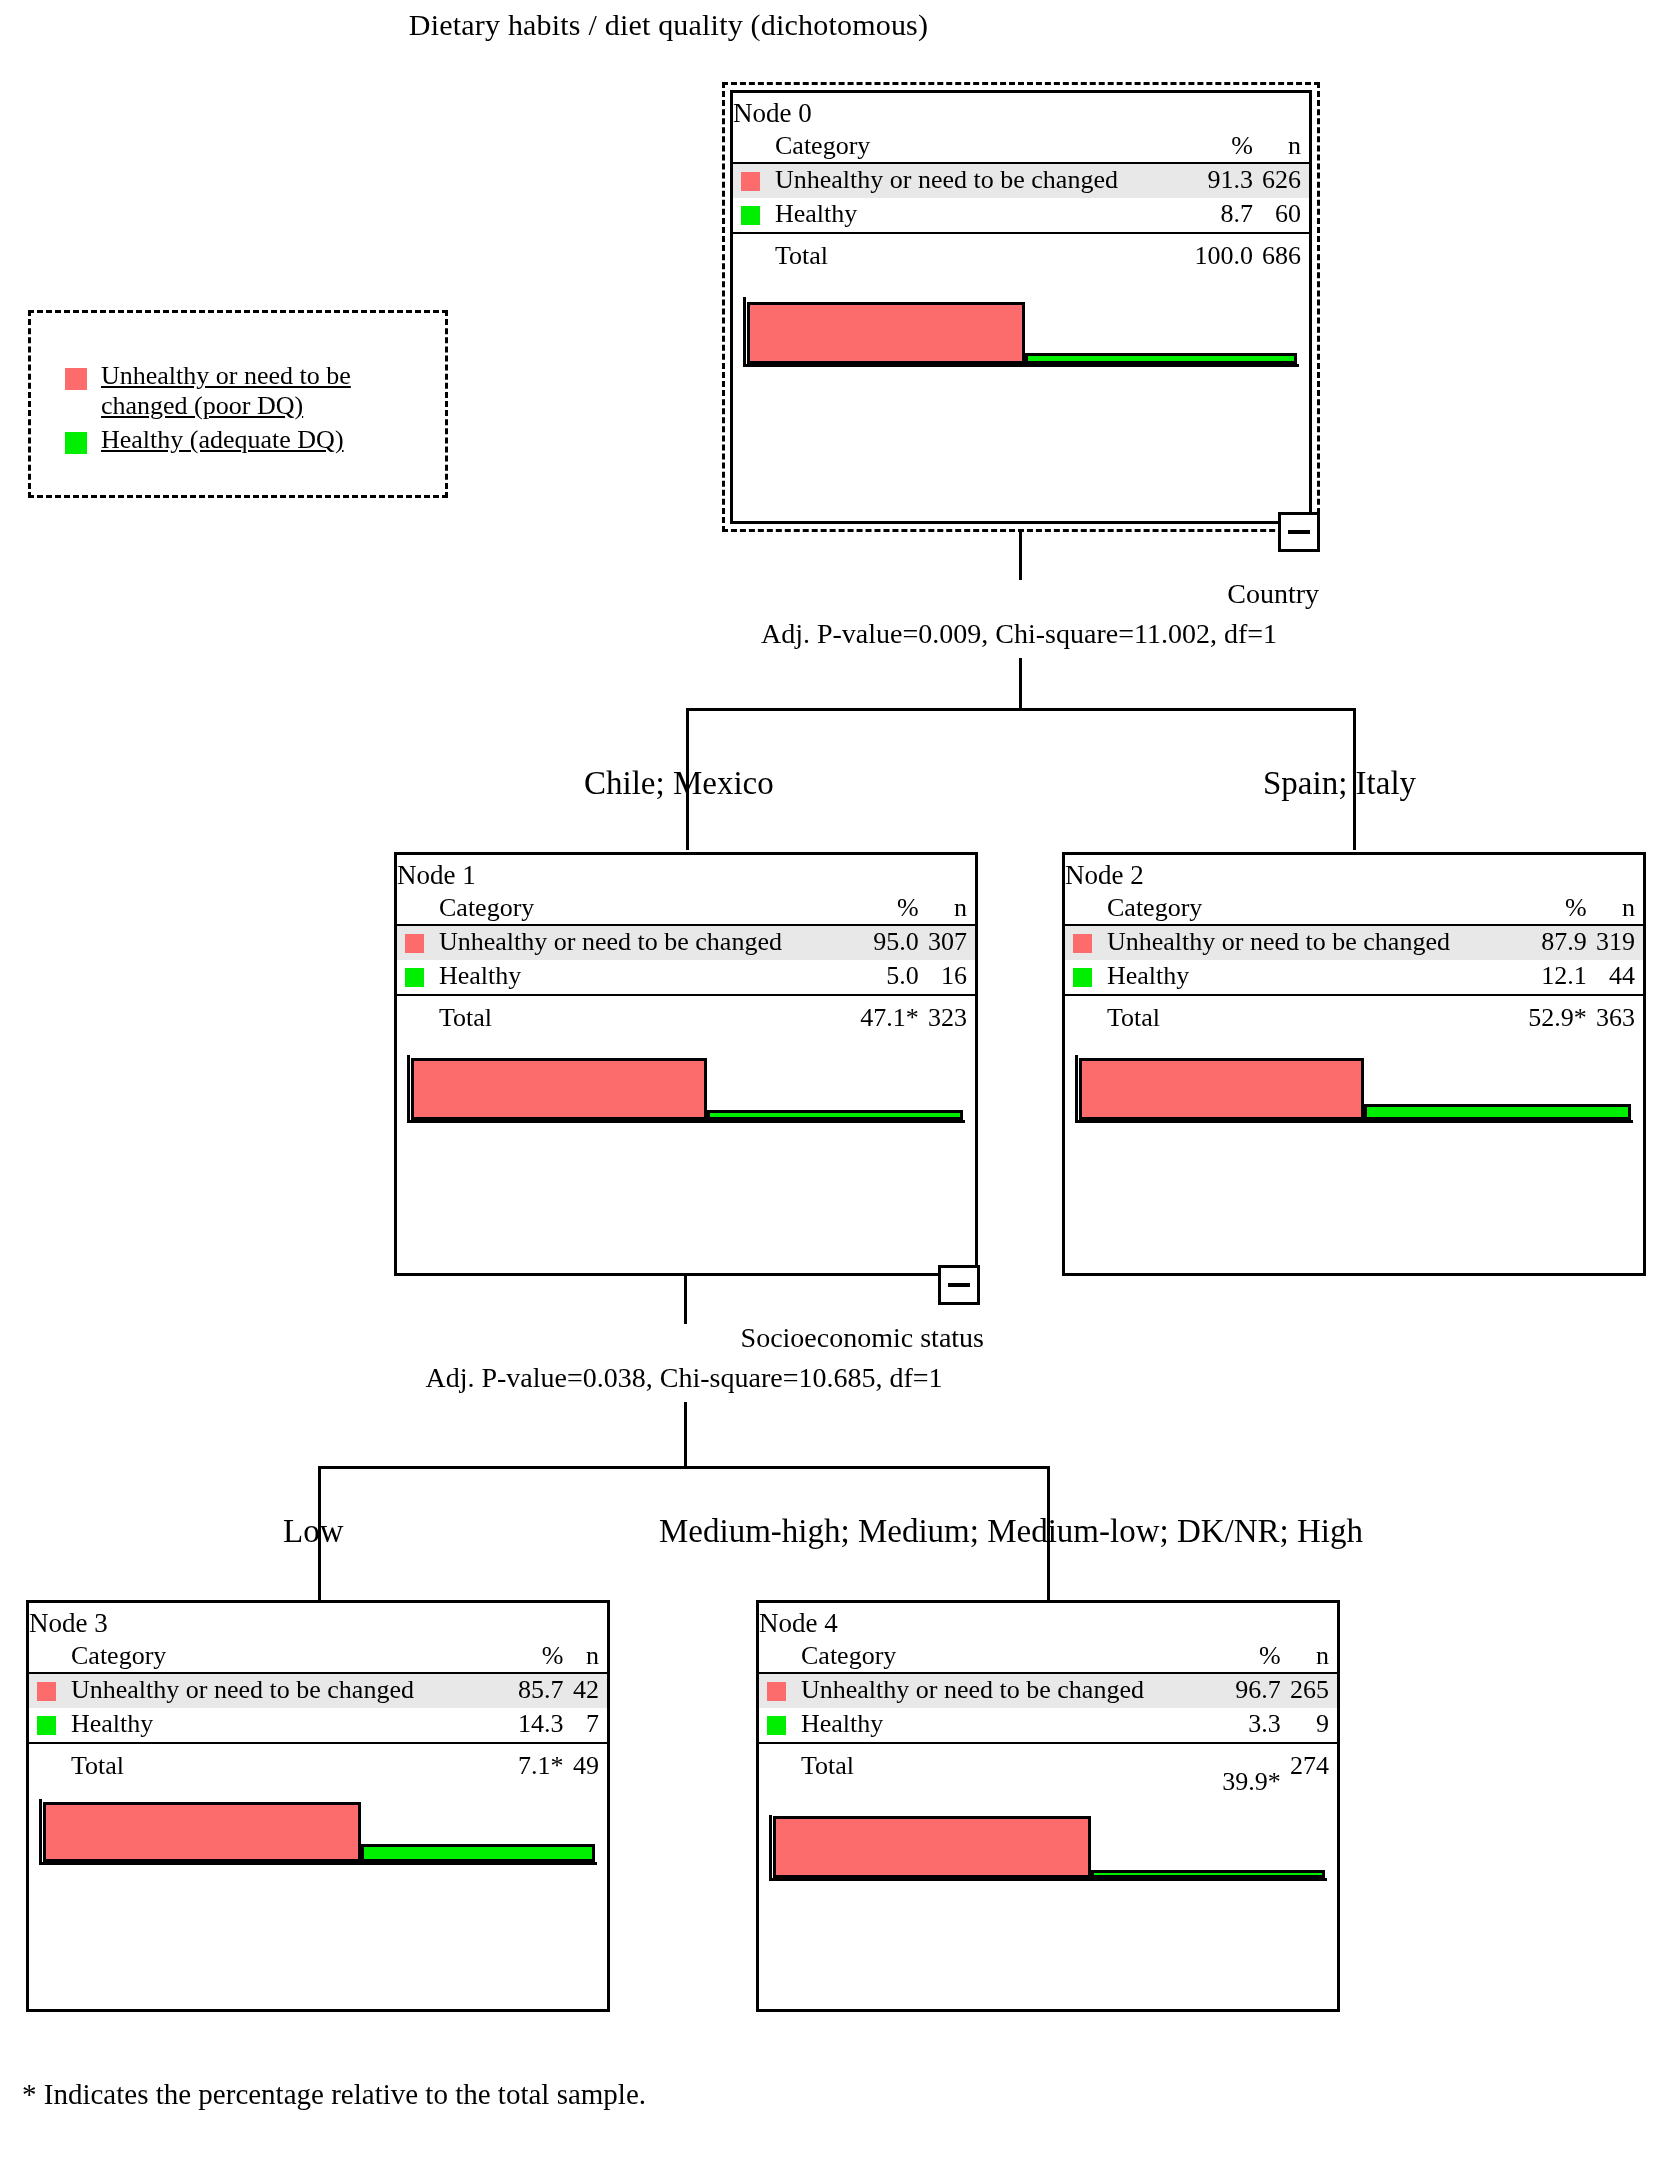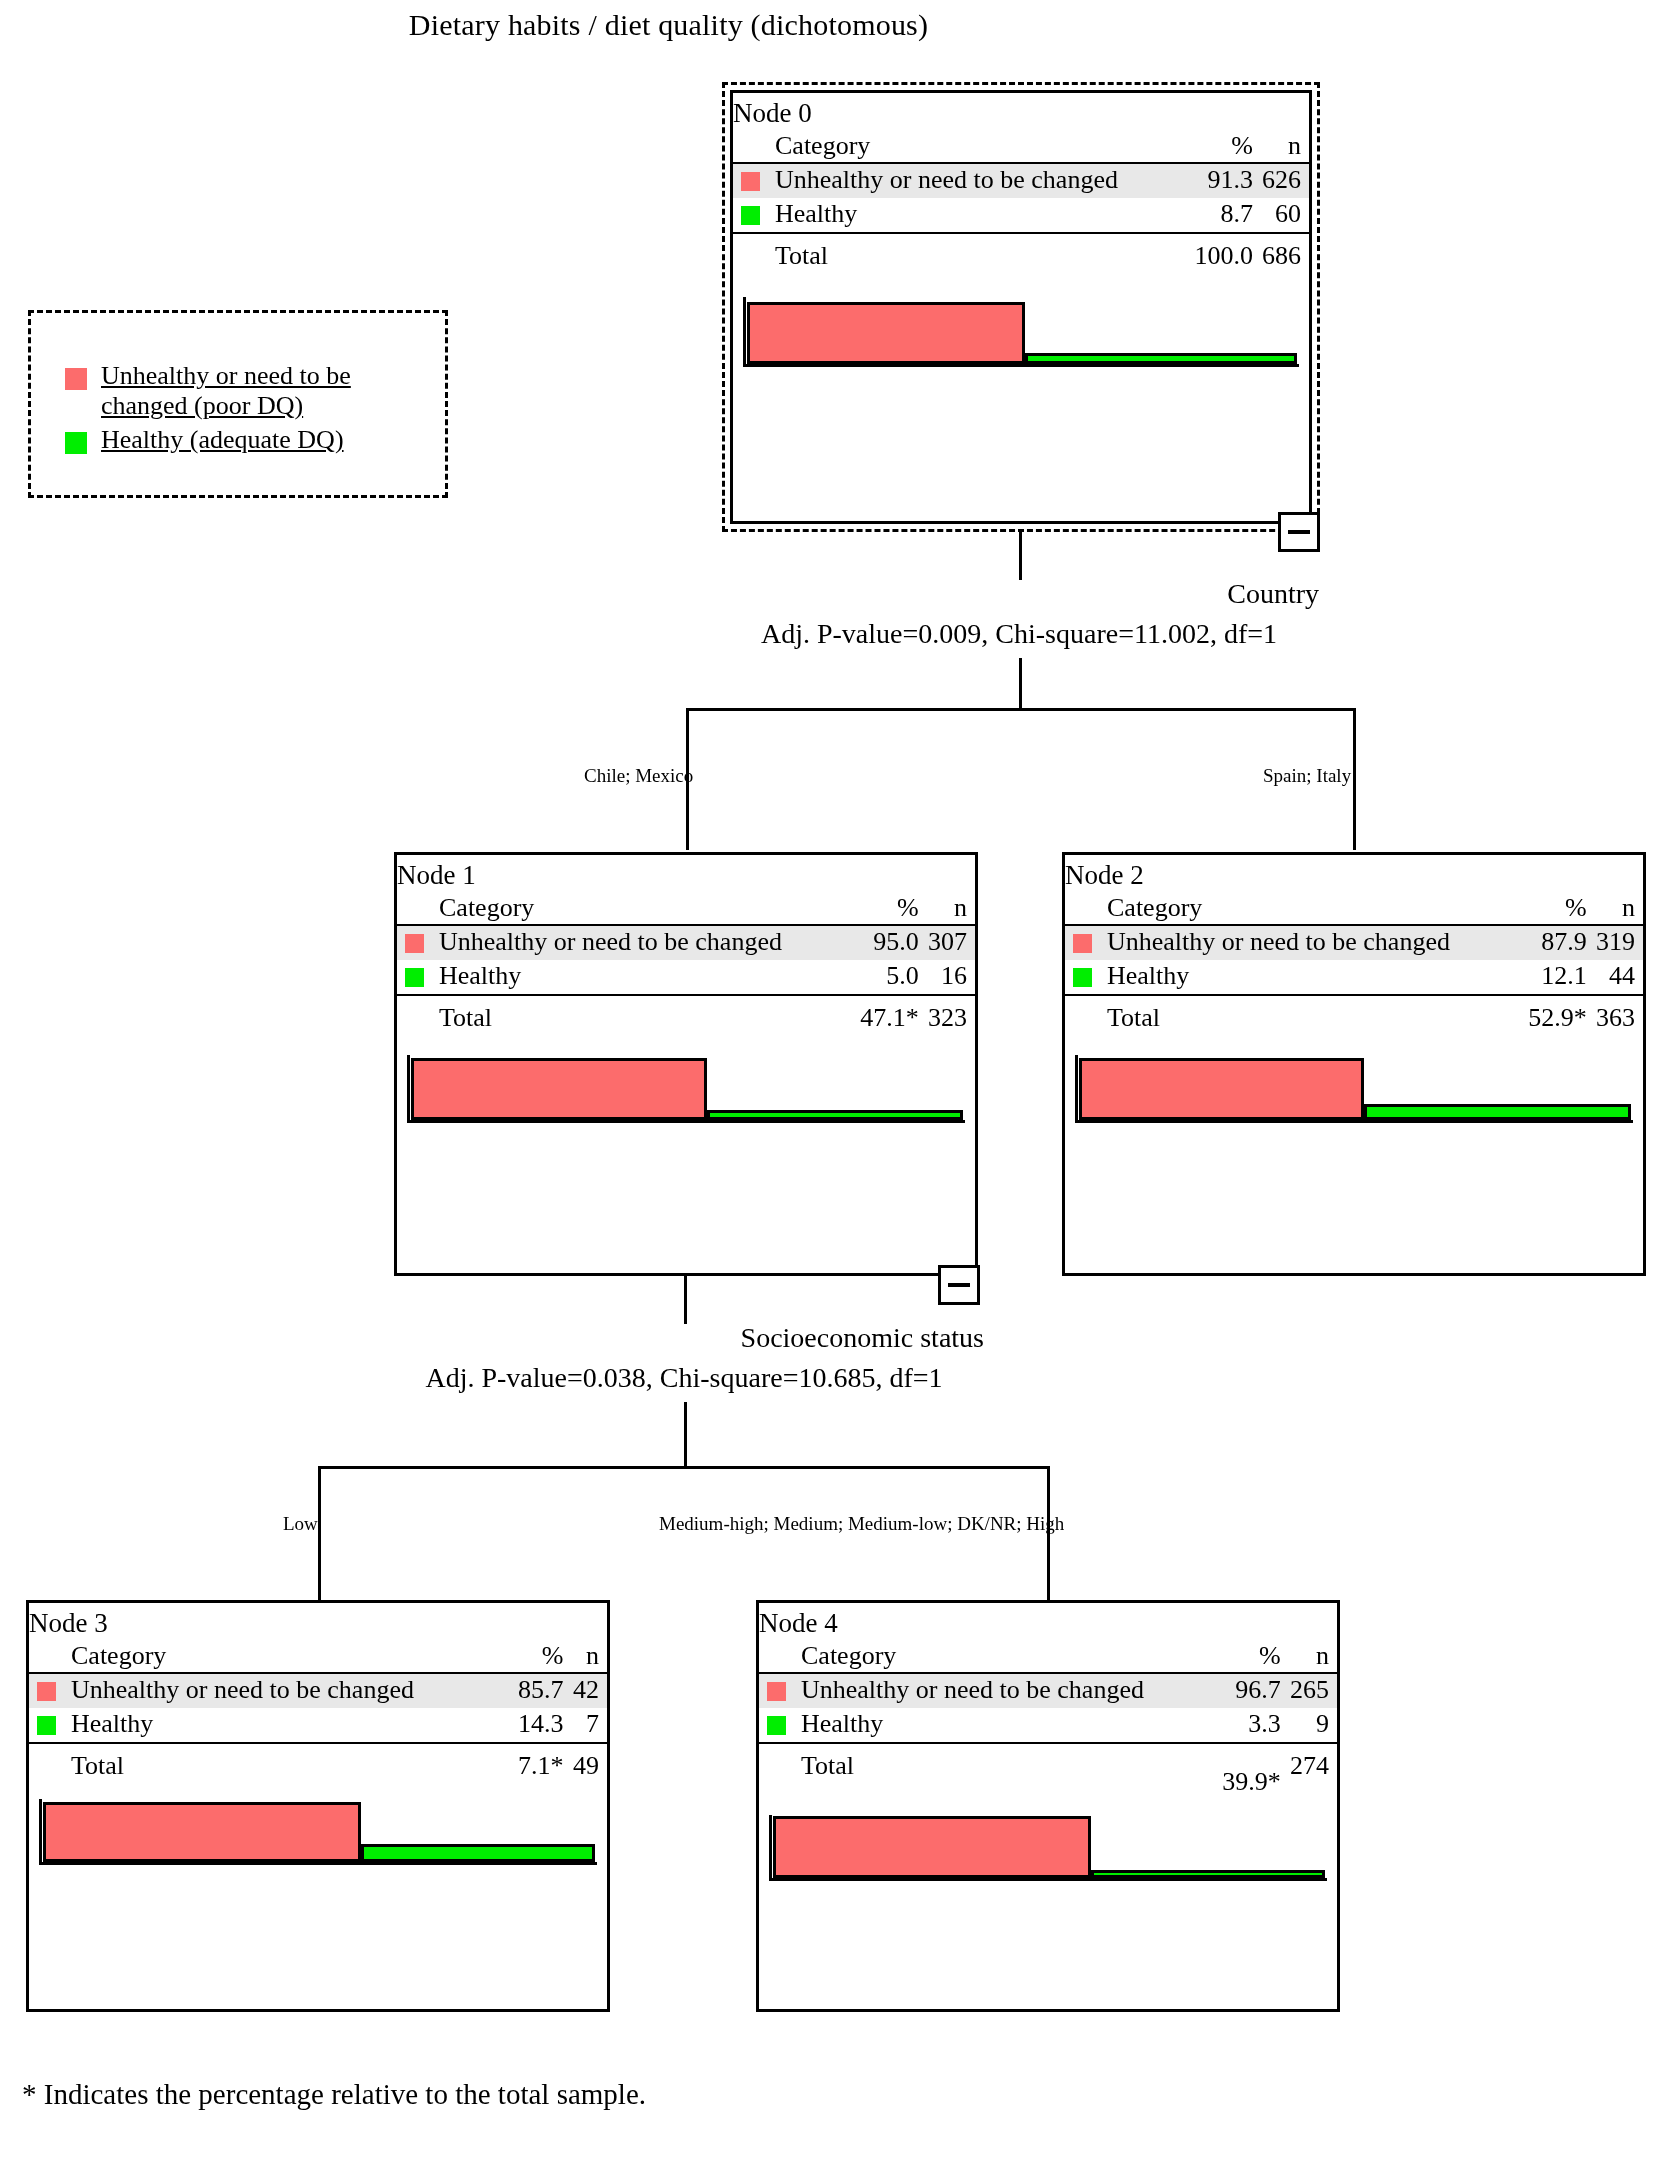--- a/index.html
+++ b/index.html
@@ -50,21 +50,21 @@
   .barbase{position:absolute;left:0;right:0;bottom:0;height:3px;background:#000;}
   .bar{position:absolute;bottom:3px;border:3px solid #000;box-sizing:border-box;}
 
   
   .vline{background:#000;width:3px;}
   .hline{background:#000;height:3px;}
 
   
   .split-var{text-align:right;font-size:28px;}
   .split-stat{text-align:center;font-size:28px;}
-  .branch-label{font-size:19px;white-space:nowrap;}
+  .branch-label{font-size:33px;white-space:nowrap;}
 
   
   .minus-btn{
     box-sizing:border-box;width:42px;height:40px;border:3px solid #000;background:#fff;
     display:flex;align-items:center;justify-content:center;
   }
   .minus-btn i{display:block;width:22px;height:4px;background:#000;}
 
   
   #footnote{left:22px;top:2078px;font-size:29px;}

